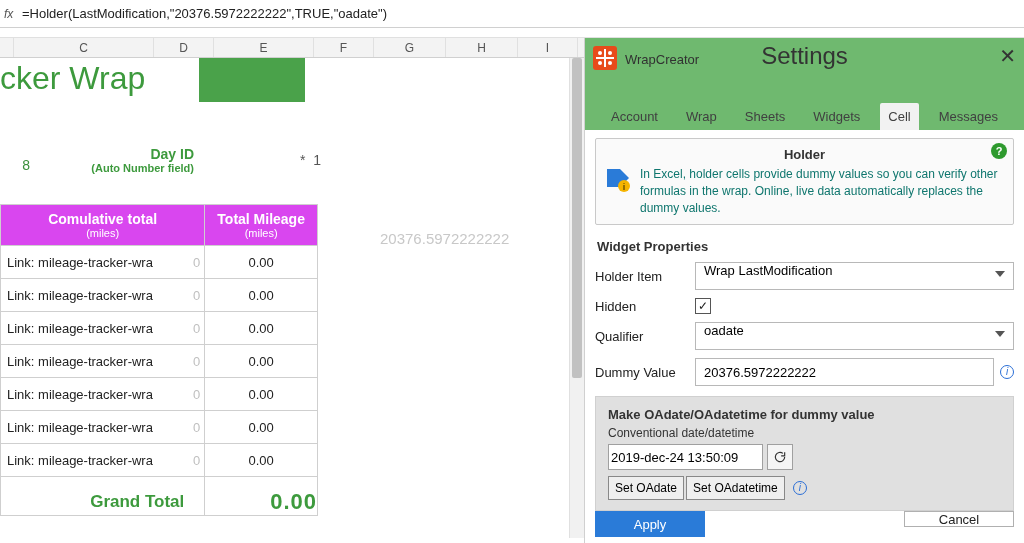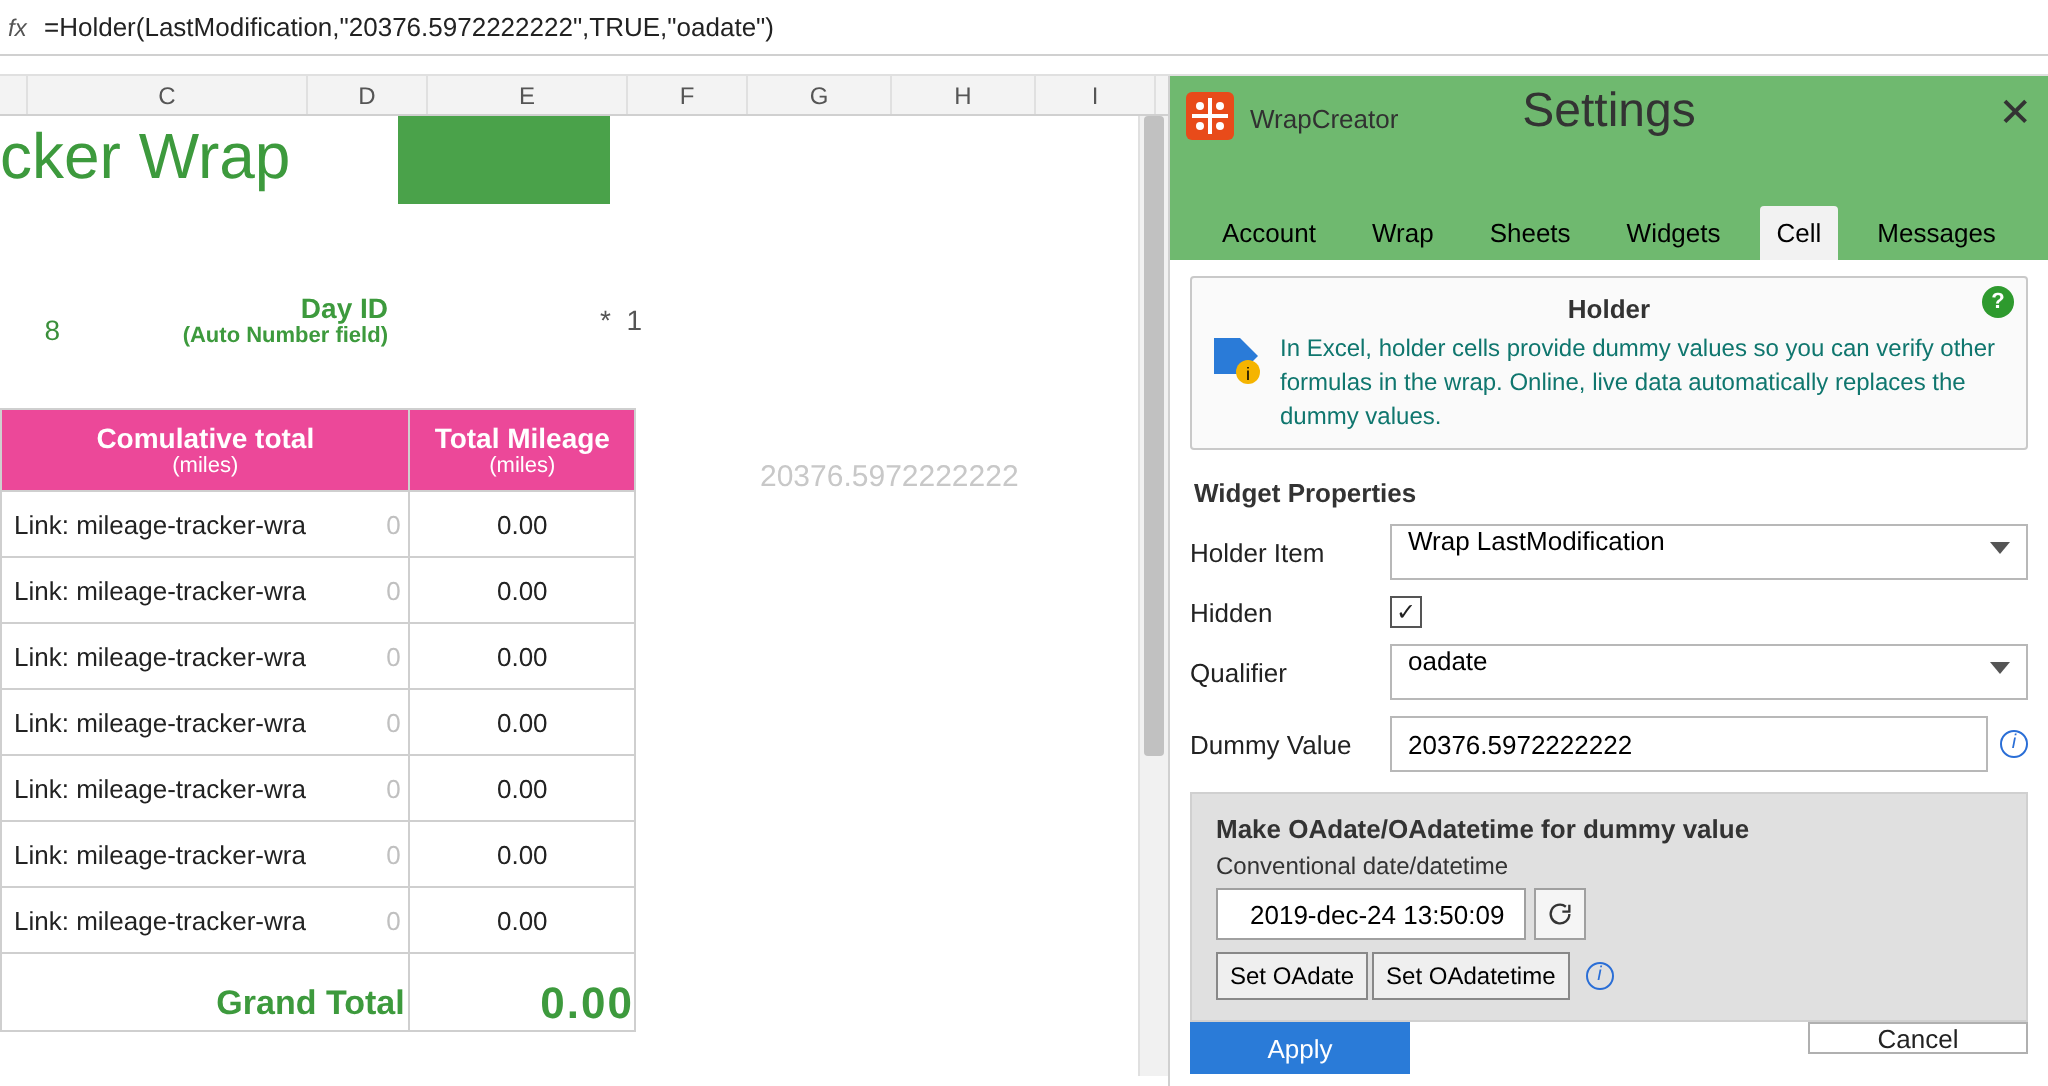--- a/index.html
+++ b/index.html
@@ -25,46 +25,46 @@
   .day-id-block { position: absolute; left: 0; top: 88px; width: 200px; text-align: right; padding-right: 6px; }
   .day-id-val { position: absolute; left: 0; top: 94px; width: 36px; height: 26px; line-height:26px; text-align:right; padding-right:6px; font-size: 14px; color: #3a8f3a; font-weight:400; }
   .day-id-title { color: #3d9a3d; font-weight: 600; font-size: 14px; }
   .day-id-sub { color: #3d9a3d; font-size: 11px; font-weight: 600; }
   .star-cell { position: absolute; left: 300px; top: 94px; font-size: 14px; color: #555; }
 
   .float-number { position: absolute; left: 380px; top: 172px; font-size: 15px; color: #c8c8c8; }
 
   
   .data-table { position: absolute; left: 0; top: 146px; width: 318px; border: 1px solid #bdbdbd; border-collapse: collapse; }
-  .th-row td { background: #ec4899; color: #fff; text-align: center; padding: 6px 4px; }
+  .th-row td { background: #d946ef; color: #fff; text-align: center; padding: 6px 4px; }
   .th-row .th-main { font-size: 14px; font-weight: 600; }
   .th-row .th-sub { font-size: 11px; display:block; font-weight:400; }
   .data-table tr td { border: 1px solid #cfcfcf; height: 33px; vertical-align: middle; }
   .link-cell { font-size: 13px; color: #222; padding-left: 6px; position: relative; }
   .link-cell::after { content: "0"; color: #c0c0c0; position: absolute; right: 4px; }
   .mile-cell { text-align: center; font-size: 13px; color: #222; }
 
   .grand-row td { border: none; text-align: right; padding-top: 12px; }
-  .grand-label { color: #3d9a3d; font-weight: 700; font-size: 17px; padding-right: 2px; }
+  .grand-label { color: #3d9a3d; font-weight: 700; font-size: 17px; padding-right: 20px; }
   .grand-val { color: #3d9a3d; font-weight: 700; font-size: 22px; letter-spacing: 1px; }
 
   .v-scroll { position: absolute; left: 569px; top: 0; width: 15px; height: 480px; background: #f1f1f1; border-left: 1px solid #e0e0e0; }
   .v-scroll::before { content:""; position:absolute; top:0; left:2px; right:2px; height:320px; background:#c1c1c1; border-radius:2px; }
 
   
   .panel { position: absolute; right: 0; top: 38px; width: 440px; height: 505px; background: #fff; border-left: 1px solid #d0d0d0; }
   .panel-header { background: #6fb96f; height: 62px; position: relative; }
   .panel-logo { position: absolute; left: 8px; top: 8px; width: 24px; height: 24px; background: #e84b1a; border-radius: 3px; }
   .panel-logo svg { width: 24px; height: 24px; }
   .app-name { position: absolute; left: 40px; top: 14px; font-size: 13px; color: #313131; }
   .settings-title { position: absolute; left: 0; right: 0; top: 4px; text-align: center; font-size: 24px; color: #333; font-weight: 300; }
   .close-x { position: absolute; right: 8px; top: 6px; font-size: 20px; color: #333; cursor: pointer; }
 
   .panel-tabs { background: #6fb96f; height: 30px; display: flex; align-items: flex-end; gap: 12px; padding-left: 18px; font-size: 13px; }
-  .panel-tab { color: #000000; padding: 6px 8px; cursor: pointer; }
+  .panel-tab { color: #404040; padding: 6px 8px; cursor: pointer; }
   .panel-tab.active { background: #f2f2f2; border-radius: 2px 2px 0 0; }
 
   .panel-body { padding: 8px 10px; }
   .holder-box { border: 1px solid #c9c9c9; background: #fafafa; padding: 8px; border-radius: 2px; position: relative; }
   .holder-title { font-size: 13px; color: #333; font-weight: 600; margin-bottom: 4px; text-align: center; }
   .holder-row { display: flex; gap: 8px; }
   .holder-icon { width: 28px; height: 28px; flex: none; }
   .holder-desc { font-size: 12px; color: #0f766e; line-height: 1.4; }
   .help-q { position: absolute; right: 6px; top: 4px; width: 16px; height: 16px; border-radius: 50%; background: #2e9a2e; color: #fff; font-size: 11px; font-weight: bold; text-align: center; line-height: 16px; }
 
@@ -75,21 +75,21 @@
   .chev { position: absolute; right: 8px; top: 8px; width: 0; height: 0; border-left: 5px solid transparent; border-right: 5px solid transparent; border-top: 6px solid #555; }
   .prop-check { width: 16px; height: 16px; border: 1px solid #555; display: inline-flex; align-items: center; justify-content: center; }
   .prop-check::after { content: "✓"; font-size: 12px; color: #222; }
   .prop-input { flex: 1; height: 28px; border: 1px solid #b8b8b8; padding-left: 8px; font-size: 13px; }
   .info-i { width: 14px; height: 14px; border: 1px solid #2a6ed6; border-radius: 50%; color: #2a6ed6; font-size: 10px; text-align: center; line-height: 12px; margin-left: 6px; font-style: italic; }
 
   .oa-box { background: #e0e0e0; border: 1px solid #d0d0d0; padding: 10px 12px; margin-top: 10px; }
   .oa-title { font-size: 13px; font-weight: 600; color: #333; margin-bottom: 4px; }
   .oa-sub { font-size: 12px; color: #333; margin-bottom: 4px; }
   .oa-date-row { display: flex; align-items: center; gap: 4px; margin-bottom: 6px; }
-  .oa-date-input { width: 155px; height: 26px; border: 1px solid #a0a0a0; background: #fff; padding-left: 16px; font-size: 13px; }
+  .oa-date-input { width: 155px; height: 26px; border: 1px solid #a0a0a0; background: #fff; padding-left: 2px; font-size: 13px; }
   .oa-refresh { width: 26px; height: 26px; border: 1px solid #a0a0a0; background: #f5f5f5; display:flex; align-items:center; justify-content:center; }
   .oa-btn { height: 24px; border: 1px solid #888; background: #efefef; font-size: 12px; padding: 0 6px; cursor: pointer; }
 
   .panel-footer { position: absolute; bottom: 6px; left: 10px; right: 10px; display: flex; justify-content: space-between; }
   .btn-apply { width: 110px; height: 26px; background: #2a7bd8; color: #fff; border: none; font-size: 13px; cursor: pointer; }
   .btn-cancel { width: 110px; height: 16px; background: #fff; color: #222; border: 1px solid #b0b0b0; font-size: 13px; cursor: pointer; }
 </style>
 </head>
 <body>
 

